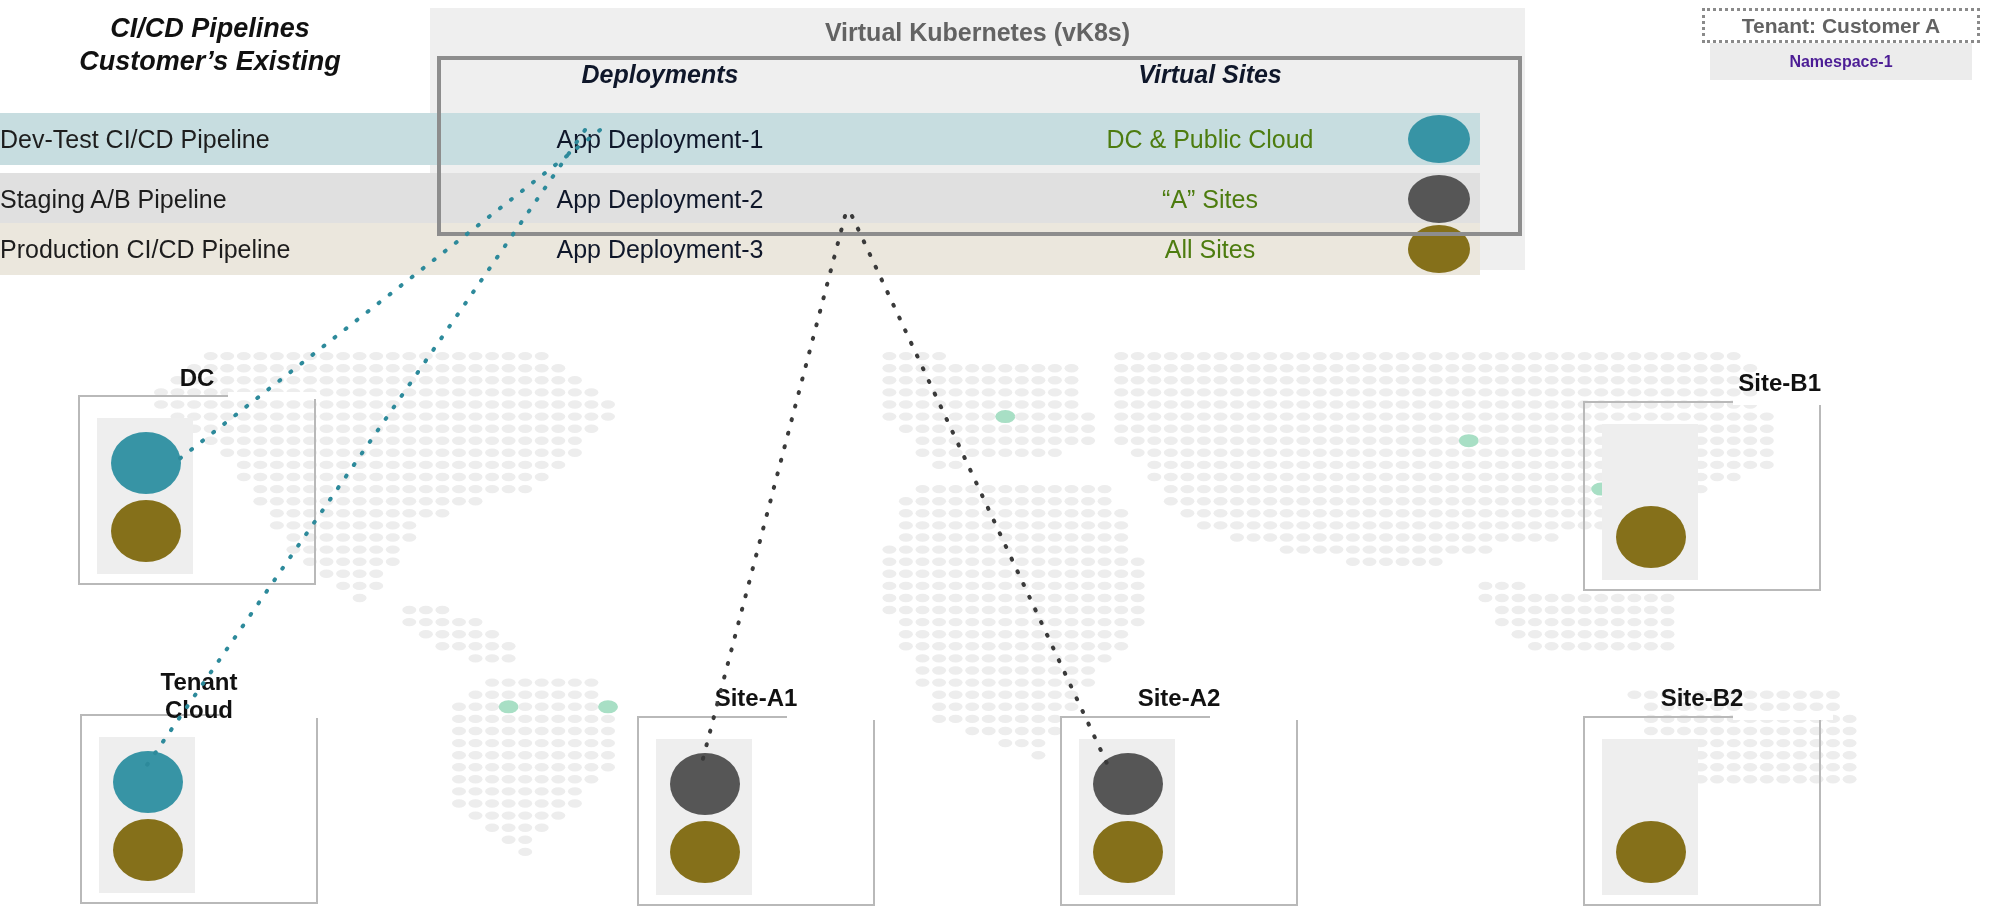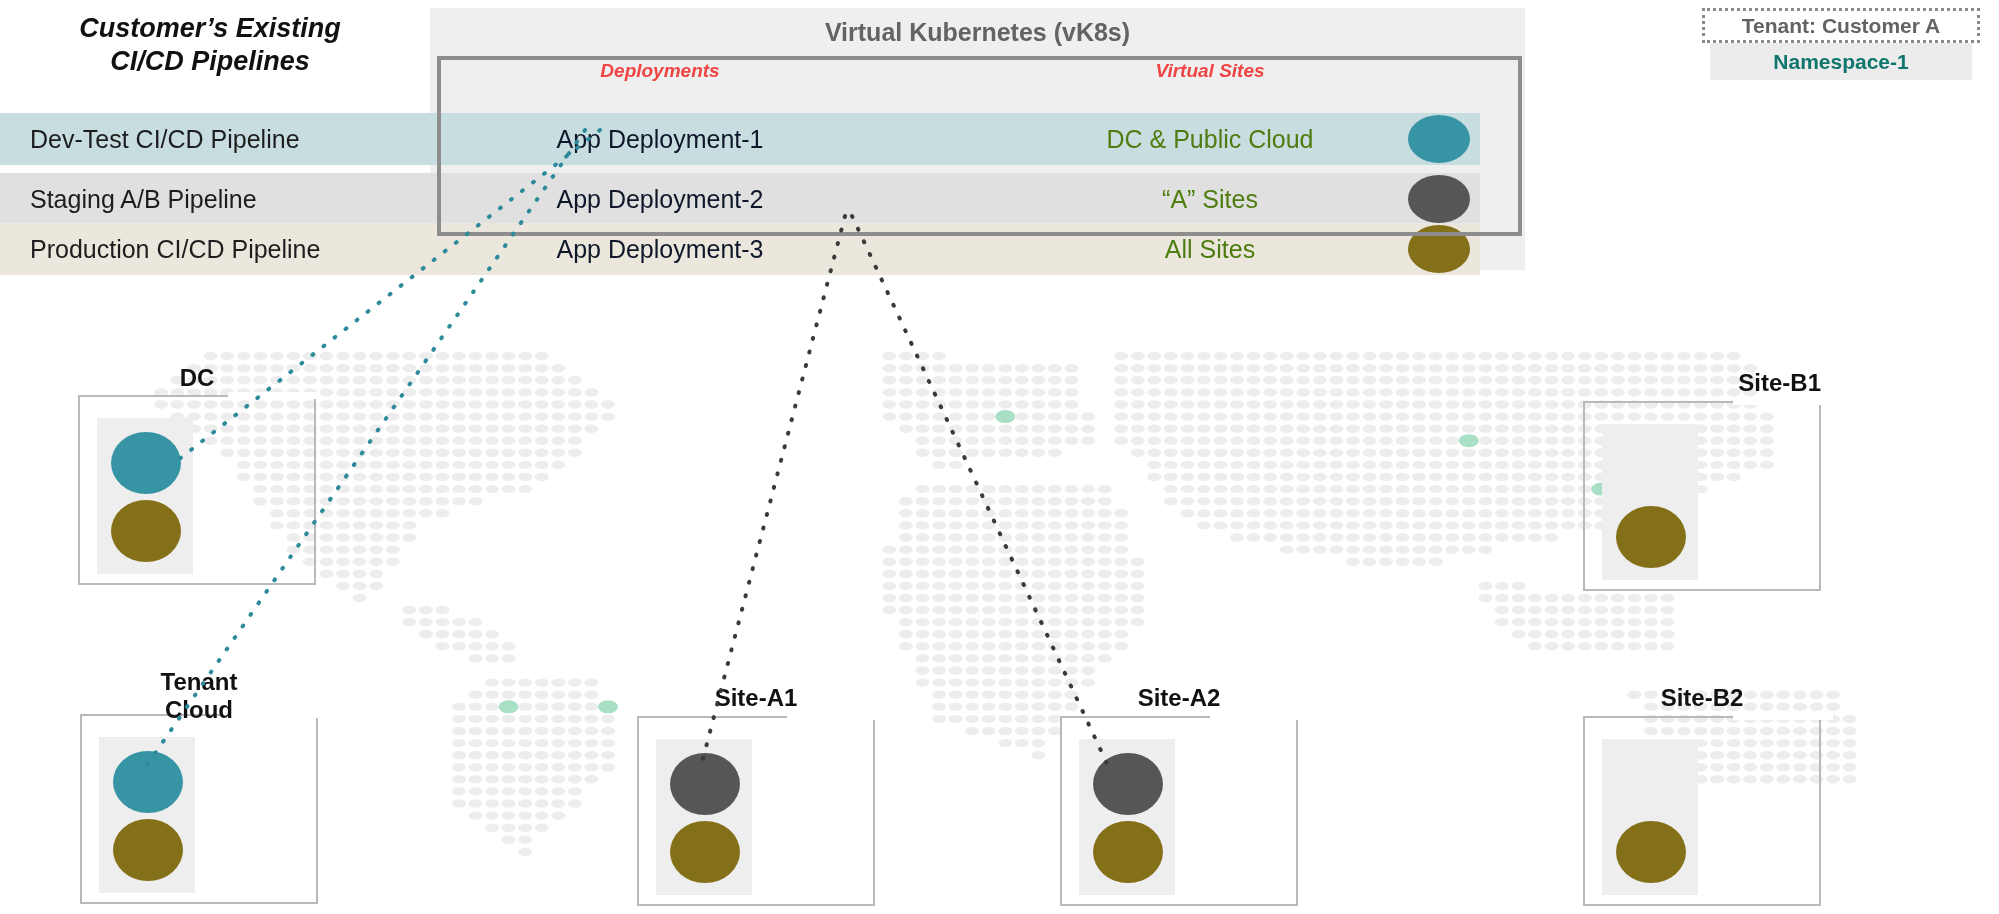--- a/index.html
+++ b/index.html
@@ -49,21 +49,20 @@
   .pipeline-row {
     position: absolute;
     left: 0;
     width: 470px;
     height: 52px;
     display: flex;
     align-items: center;
     z-index: 2;
   }
   .pipeline-row .pl-label {
-    padding-left: 30px;
     font-size: 25px;
     color: #1d1d1d;
     white-space: nowrap;
   }
 
   
   #vk8s-outer {
     position: absolute;
     left: 430px; top: 8px;
     width: 1095px; height: 262px;
@@ -85,24 +84,24 @@
     left: 437px; top: 56px;
     width: 1085px; height: 180px;
     border: 4px solid #8d8d8d;
     box-sizing: border-box;
     z-index: 2;
     pointer-events: none;
   }
   .vk8s-col-head {
     position: absolute;
     top: 60px;
-    font-size: 19px;
+    font-size: 25px;
     font-weight: bold;
     font-style: italic;
-    color: #ef4444;
+    color: #0f172a;
     text-align: center;
     z-index: 4;
   }
   #head-deployments { left: 490px; width: 340px; }
   #head-sites       { left: 1040px; width: 340px; }
 
   
   .band {
     position: absolute;
     left: 0;
@@ -143,21 +142,21 @@
     display: flex; align-items: center; justify-content: center;
     font-size: 21px; font-weight: bold; color: #636363;
     z-index: 4;
   }
   #namespace-badge {
     position: absolute;
     left: 1710px; top: 43px;
     width: 262px; height: 37px;
     background: #ececec;
     display: flex; align-items: center; justify-content: center;
-    font-size: 21px; font-weight: bold; color: #0f766e;
+    font-size: 16px; font-weight: bold; color: #4c1d95;
     z-index: 4;
   }
 
   
   .site {
     position: absolute;
     z-index: 2;
     border-radius: 11px;
   }
   .site-label {
@@ -1803,22 +1802,22 @@
     <div class="band" style="top: 223px; background: rgb(235, 231, 221);">
       <div class="cell-deploy">App Deployment-3</div>
       <div class="cell-site">All  Sites</div>
       <div class="cell-dot" style="background: rgb(133, 112, 26);"></div>
     </div>
   </div>
 
 <div id="vk8s-inner"></div>
 
 <div class="pipeline-title">
+  <div>CI/CD Pipelines</div>
   <div>Customer’s Existing</div>
-  <div>CI/CD Pipelines</div>
 </div>
 
 <div id="pipeline-labels">
     <div class="pipeline-row" style="top: 113px;">
       <div class="pl-label">Dev-Test CI/CD Pipeline</div>
     </div>
     <div class="pipeline-row" style="top: 173px;">
       <div class="pl-label">Staging A/B Pipeline</div>
     </div>
     <div class="pipeline-row" style="top: 223px;">

